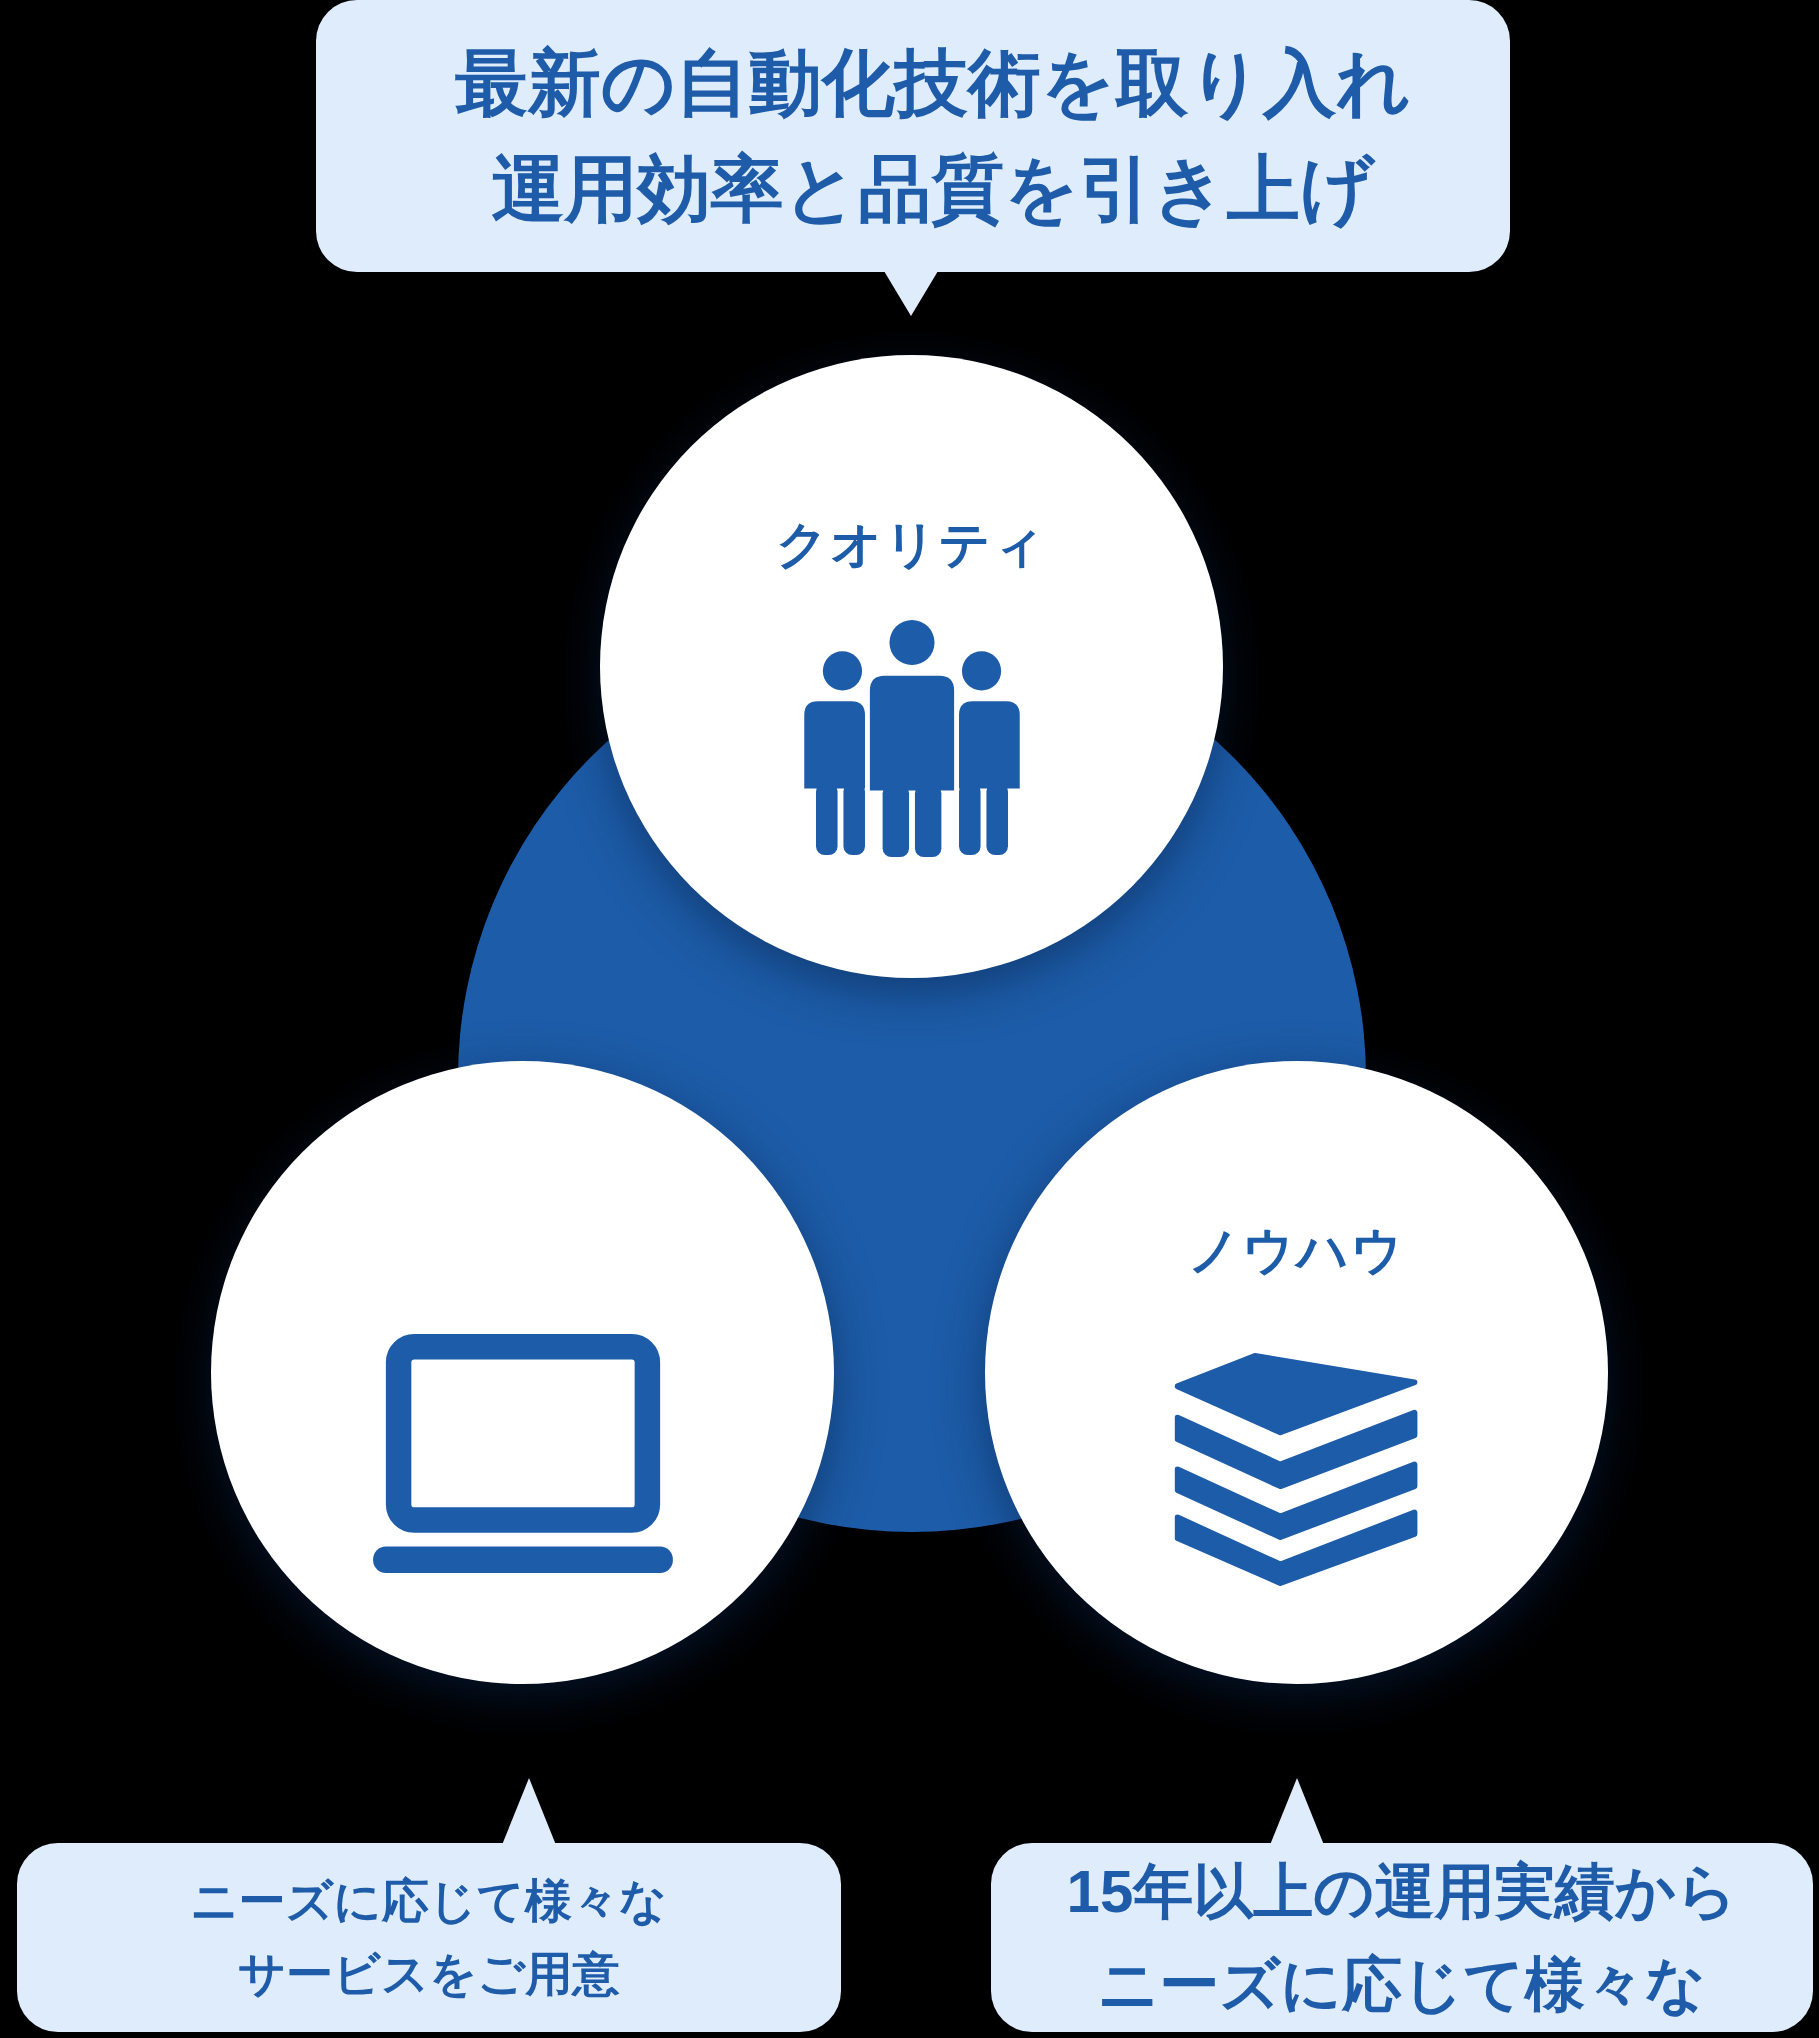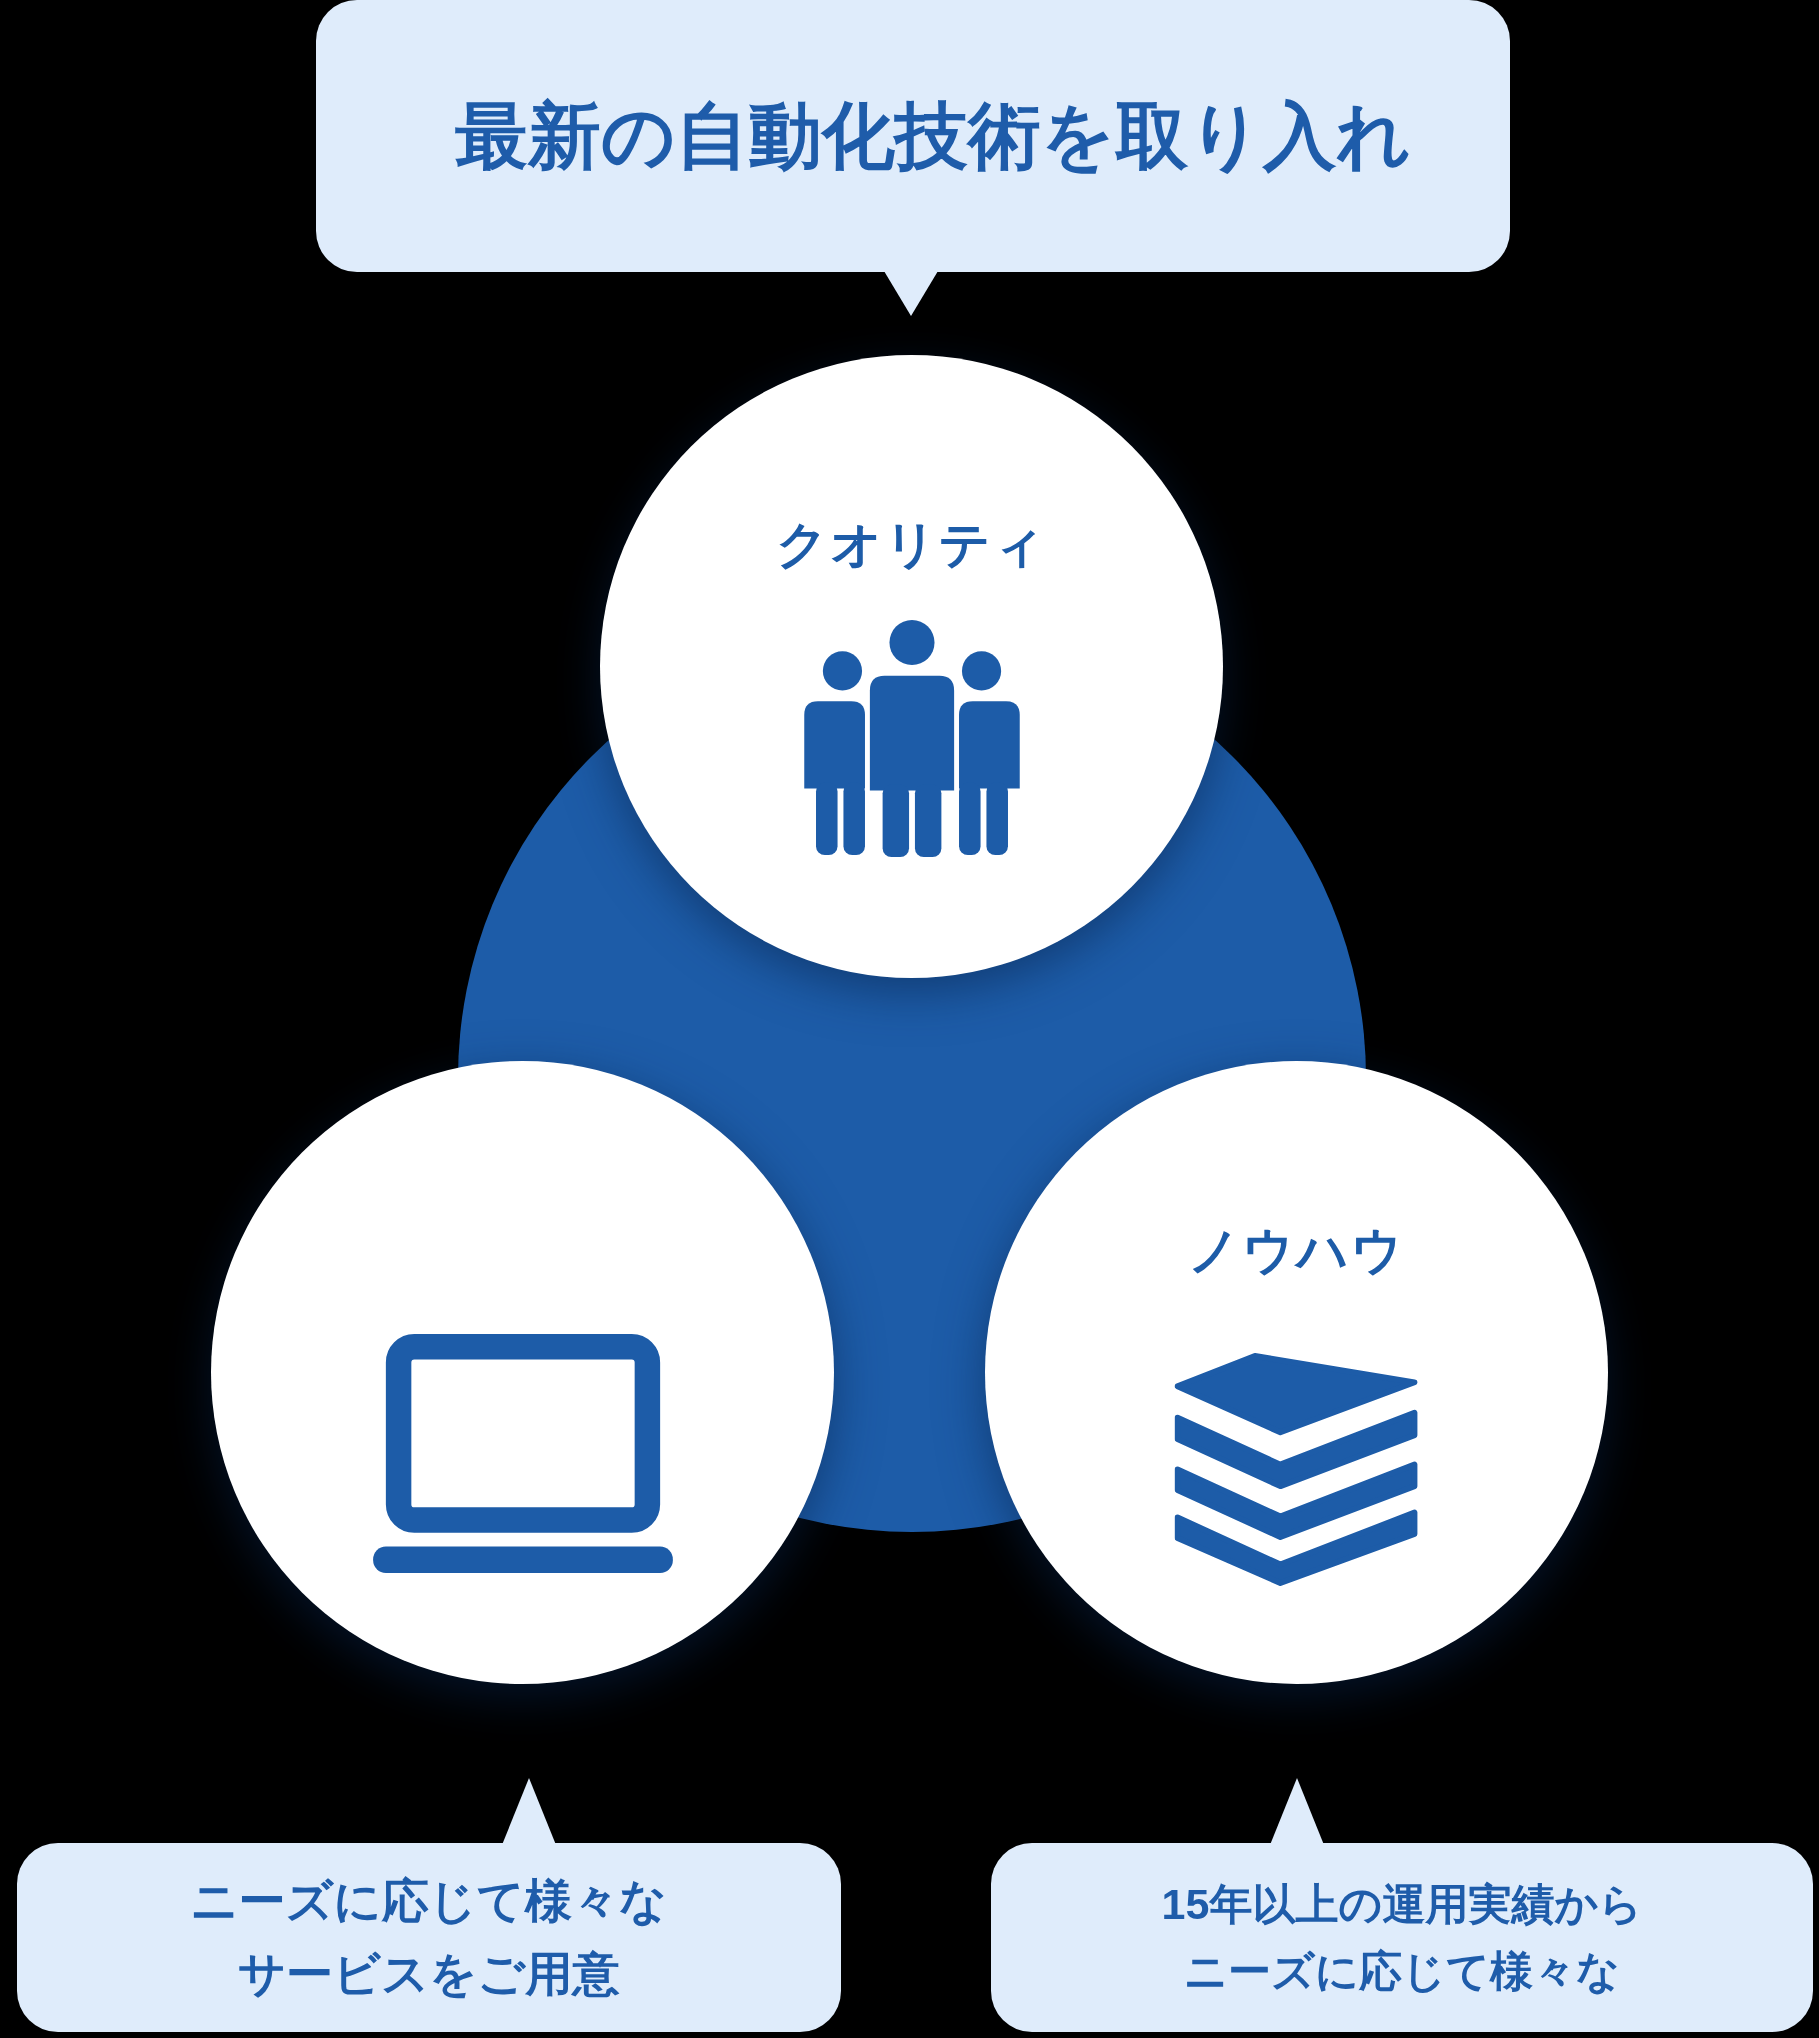--- a/index.html
+++ b/index.html
@@ -79,21 +79,21 @@
   }
   .callout.bl-callout{
     left:16.7px;top:1843px;
     width:824px;height:189px;
     font-size:47px;
     line-height:1.55;
   }
   .callout.br-callout{
     left:991px;top:1843px;
     width:822px;height:189px;
-    font-size:43px;
+    font-size:60px;
     line-height:1.55;
   }
   .tail{
     position:absolute;
     width:0;height:0;
   }
   .tail.down{
     left:884px;top:271px;
     border-left:27.4px solid transparent;
     border-right:27.4px solid transparent;
@@ -172,20 +172,21 @@
           <path d="M3,66 L108,114 L245,61 L245,84 L108,136 L3,88 Z"></path>
           <path d="M3,119 L108,167 L245,114 L245,136 L108,188 L3,140 Z"></path>
           <path d="M3,168 L108,216 L245,163 L245,185 L108,235 L3,189 Z"></path>
         </g>
       </svg>
     </span>
   </div>
 
   <div class="callout top-callout">
     <span class="line">最新の自動化技術を取り入れ</span>
+    <span class="line">運用効率と品質を引き上げ</span>
   </div>
   <div class="tail down"></div>
 
   <div class="callout bl-callout">
     <span class="line">ニーズに応じて様々な</span>
     <span class="line">サービスをご用意</span>
   </div>
   <div class="tail up-left"></div>
 
   <div class="callout br-callout">

